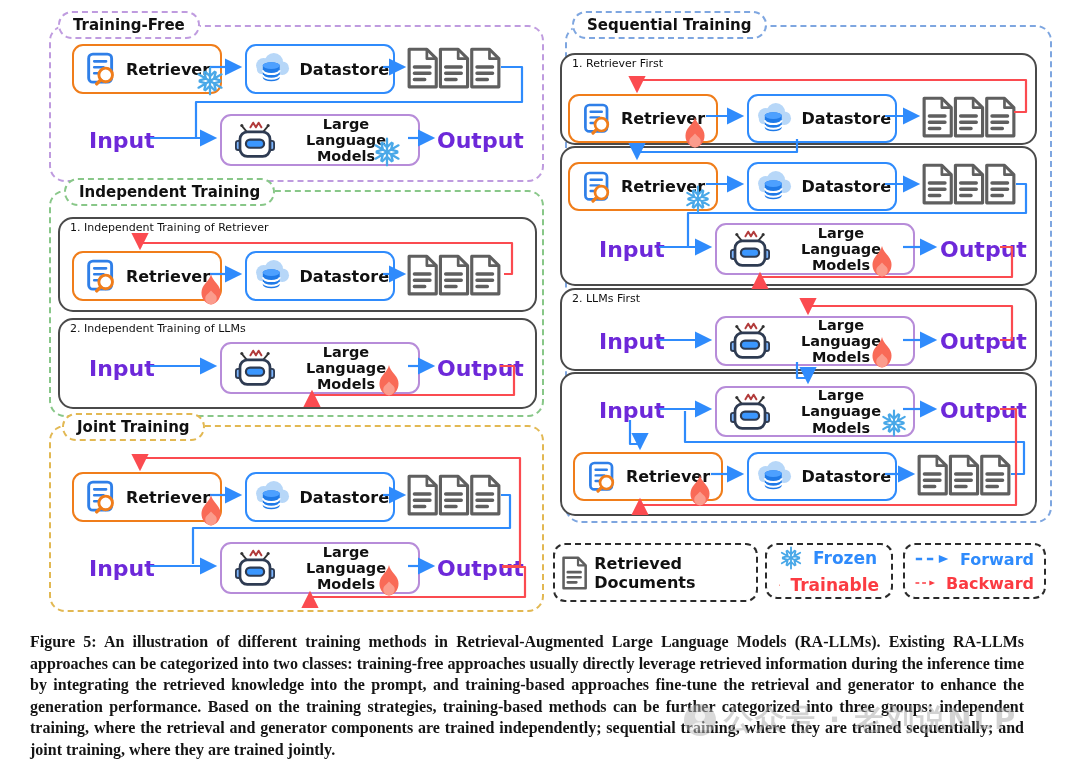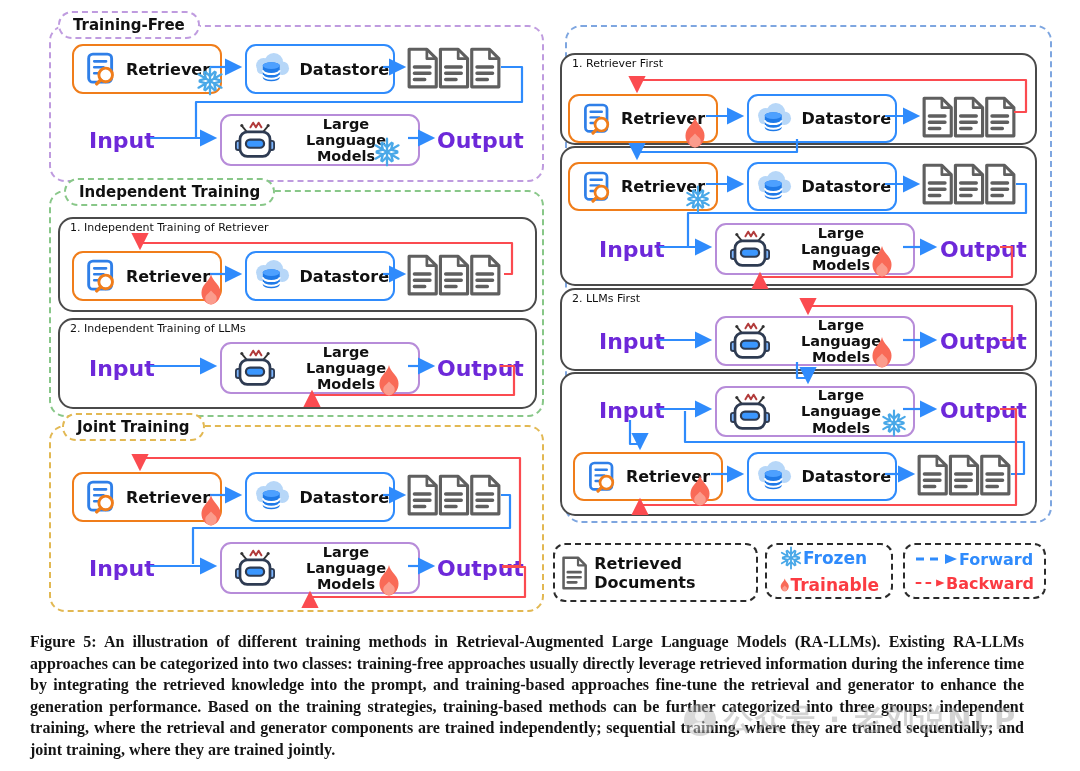--- a/index.html
+++ b/index.html
@@ -21,21 +21,21 @@
   .io.in{width:56px;text-align:right;}
   .badge{position:absolute;z-index:7;}
   .docs{position:absolute;z-index:4;}
   #connectors{position:absolute;left:0;top:0;z-index:6;pointer-events:none;}
   .legendbox{position:absolute;border:2px dashed #2b2b2b;border-radius:12px;background:#fff;z-index:2;}
   .caption{position:absolute;left:30px;top:631px;width:994px;font-family:"Liberation Serif",serif;
            font-weight:700;font-size:16px;line-height:21.6px;color:#141414;text-align:justify;z-index:2;}
   .watermark{position:absolute;left:684px;top:700px;display:flex;align-items:center;gap:8px;
              z-index:3;opacity:.5;}
   .watermark .wtext{font-weight:700;font-size:29px;color:#a9a9a9;letter-spacing:2px;white-space:nowrap;}
-  .lrow{display:flex;align-items:center;}
+  .lrow{display:flex;align-items:center;gap:10px;}
 </style>
 </head>
 <body>
 
 <div id="stage">
 
   <svg width="0" height="0" style="position:absolute" aria-hidden="true">
     <defs>
       <g id="g-retr">
         <rect x="2.5" y="2.5" width="27" height="33" rx="5" fill="#fff" stroke="#2f7fe8" stroke-width="3.4"></rect>
@@ -94,20 +94,21 @@
   <div class="panel" style="left:49px;top:25px;width:491px;height:153px;border-color:#bf9bdf;"></div>
   <div class="pill" style="left:58px;top:11px;border-color:#bf9bdf;">Training-Free</div>
 
   <div class="panel" style="left:49px;top:190px;width:491px;height:223px;border-color:#88c788;"></div>
   <div class="pill" style="left:64px;top:178px;border-color:#88c788;">Independent Training</div>
 
   <div class="panel" style="left:49px;top:425px;width:491px;height:183px;border-color:#e2b852;"></div>
   <div class="pill" style="left:62px;top:413px;border-color:#e2b852;">Joint Training</div>
 
   <div class="panel" style="left:565px;top:25px;width:483px;height:494px;border-color:#7ea6e0;"></div>
+  <div class="pill" style="left:572px;top:11px;border-color:#7ea6e0;">Sequential Training</div>
 
   <div class="subbox" style="left:58px;top:217px;width:475px;height:91px;"></div>
   <div class="sublabel" style="left:70px;top:221px;">1. Independent Training of Retriever</div>
   <div class="subbox" style="left:58px;top:318px;width:475px;height:87px;"></div>
   <div class="sublabel" style="left:70px;top:322px;">2. Independent Training of LLMs</div>
 
   <div class="subbox" style="left:560px;top:53px;width:473px;height:88px;"></div>
   <div class="sublabel" style="left:572px;top:57px;">1. Retriever First</div>
   <div class="subbox" style="left:560px;top:146px;width:473px;height:136px;"></div>
   <div class="subbox" style="left:560px;top:288px;width:473px;height:79px;"></div>

